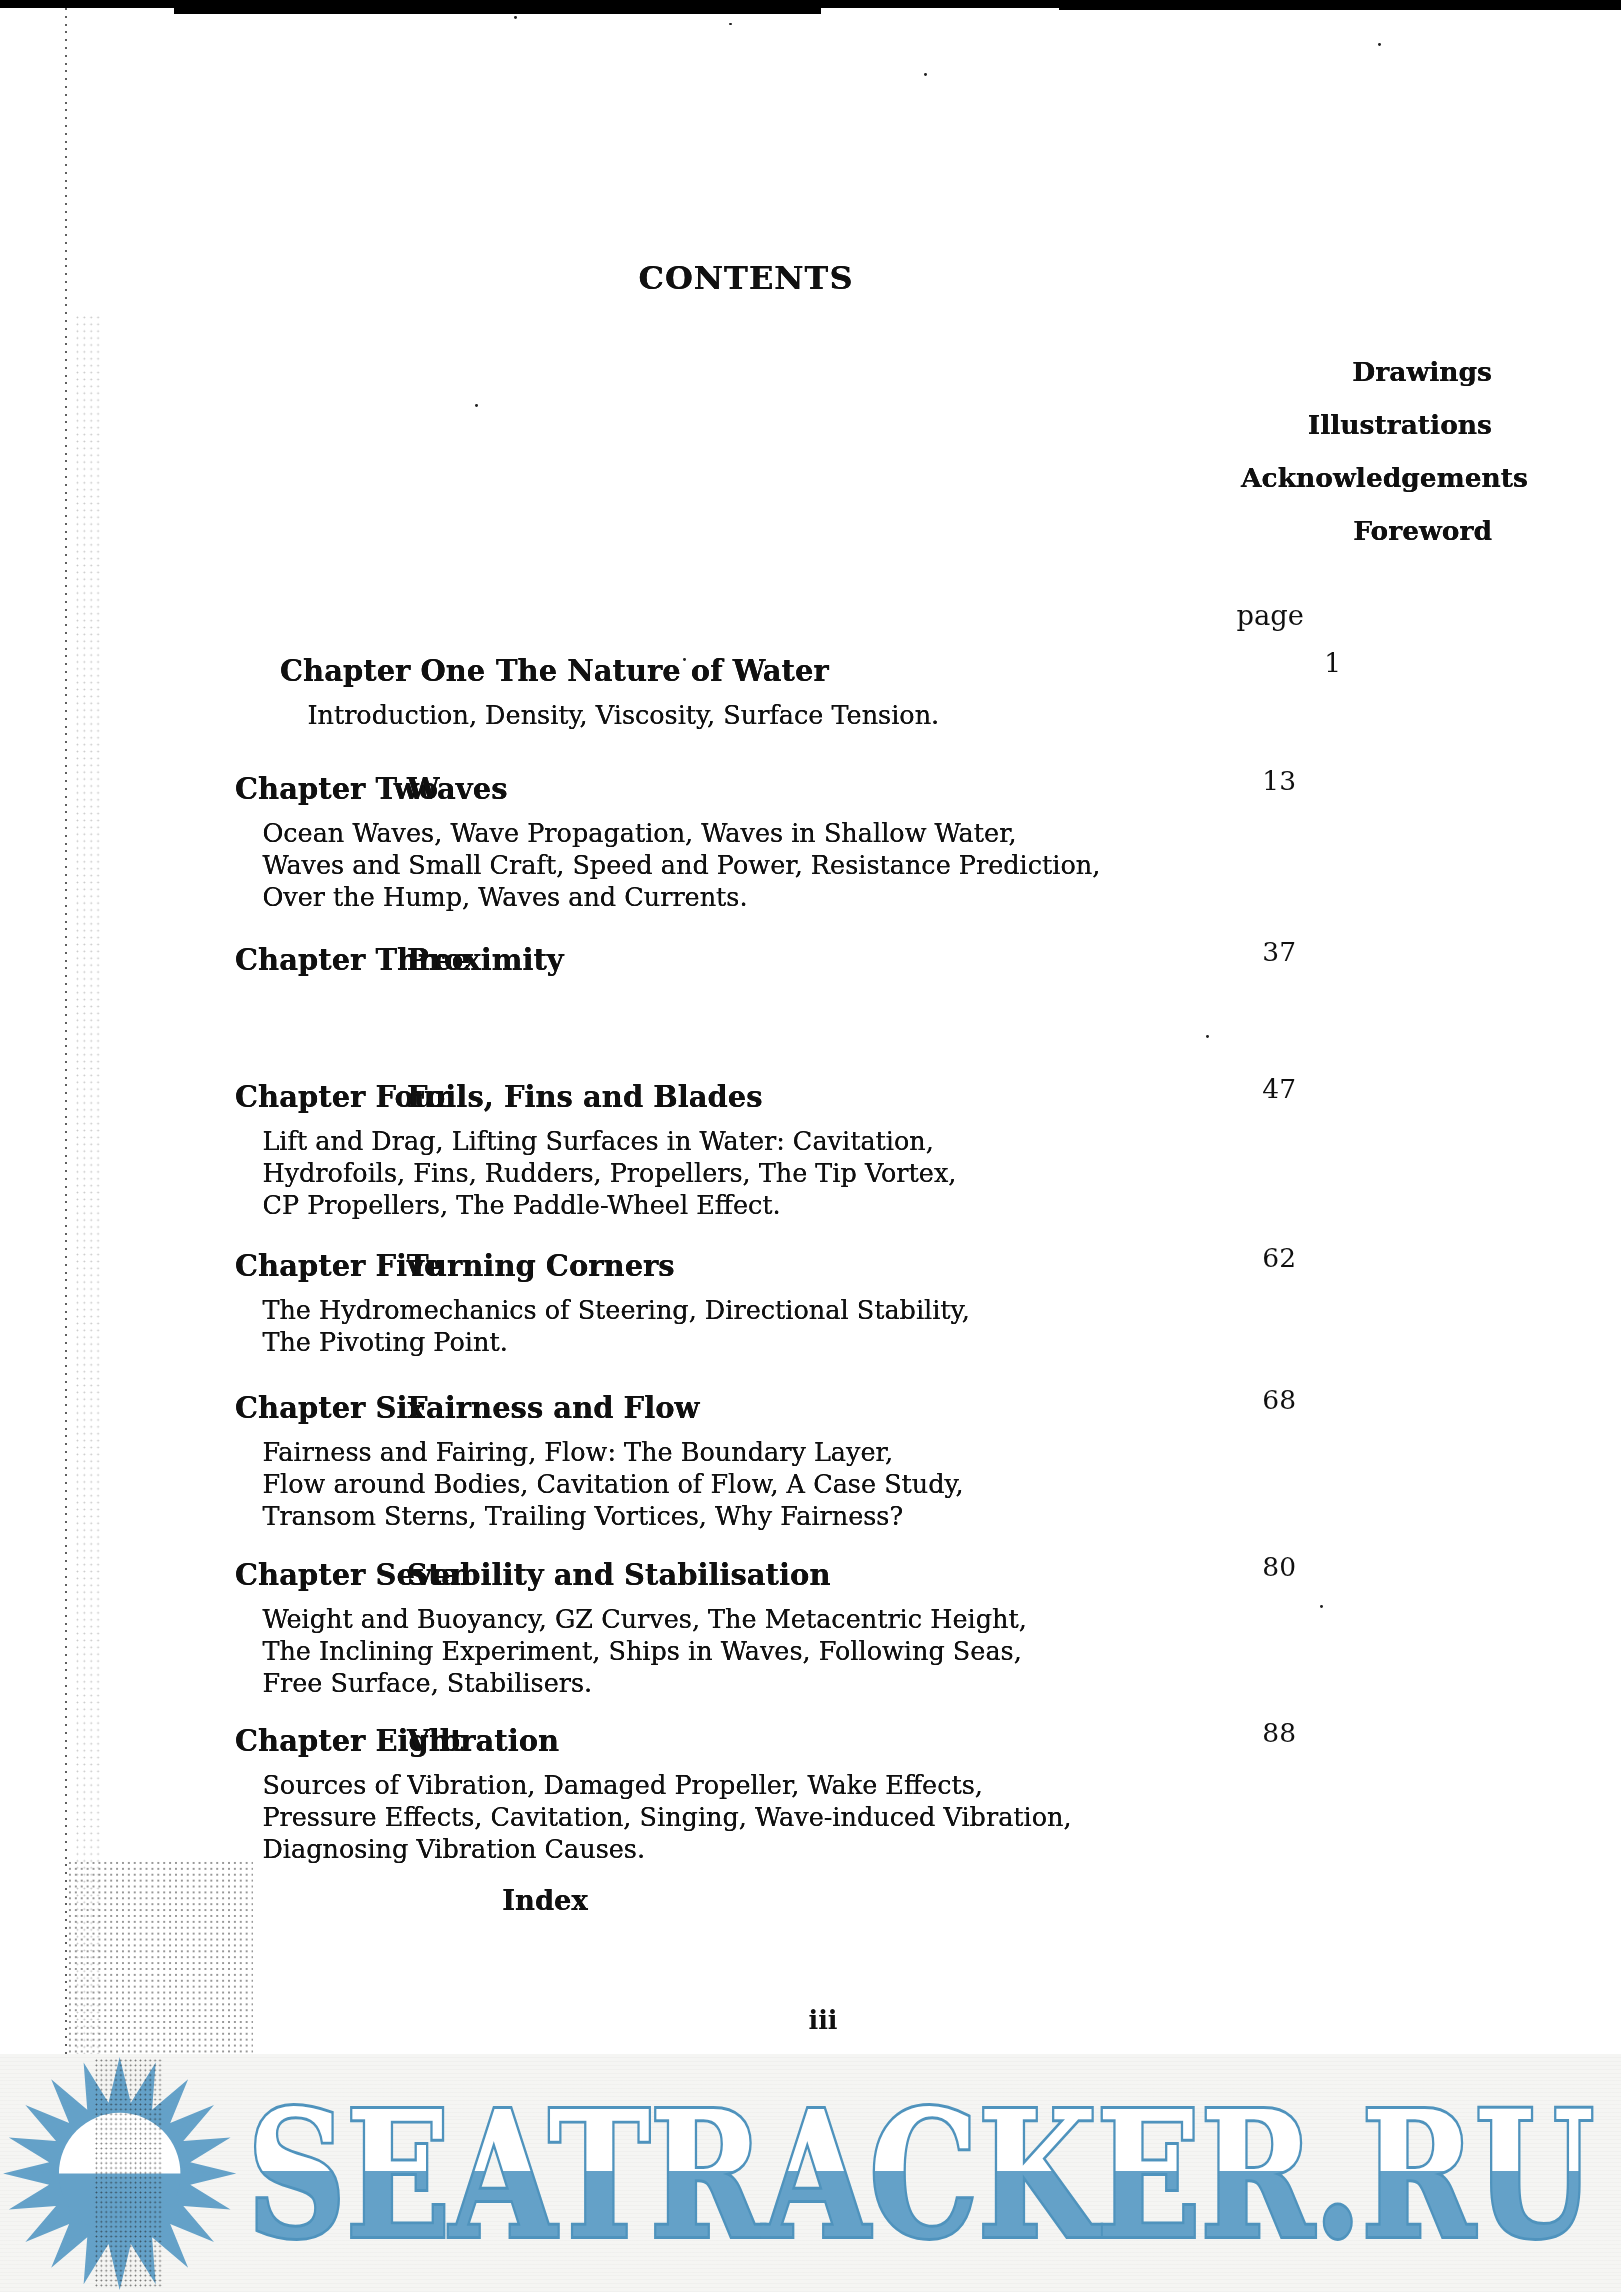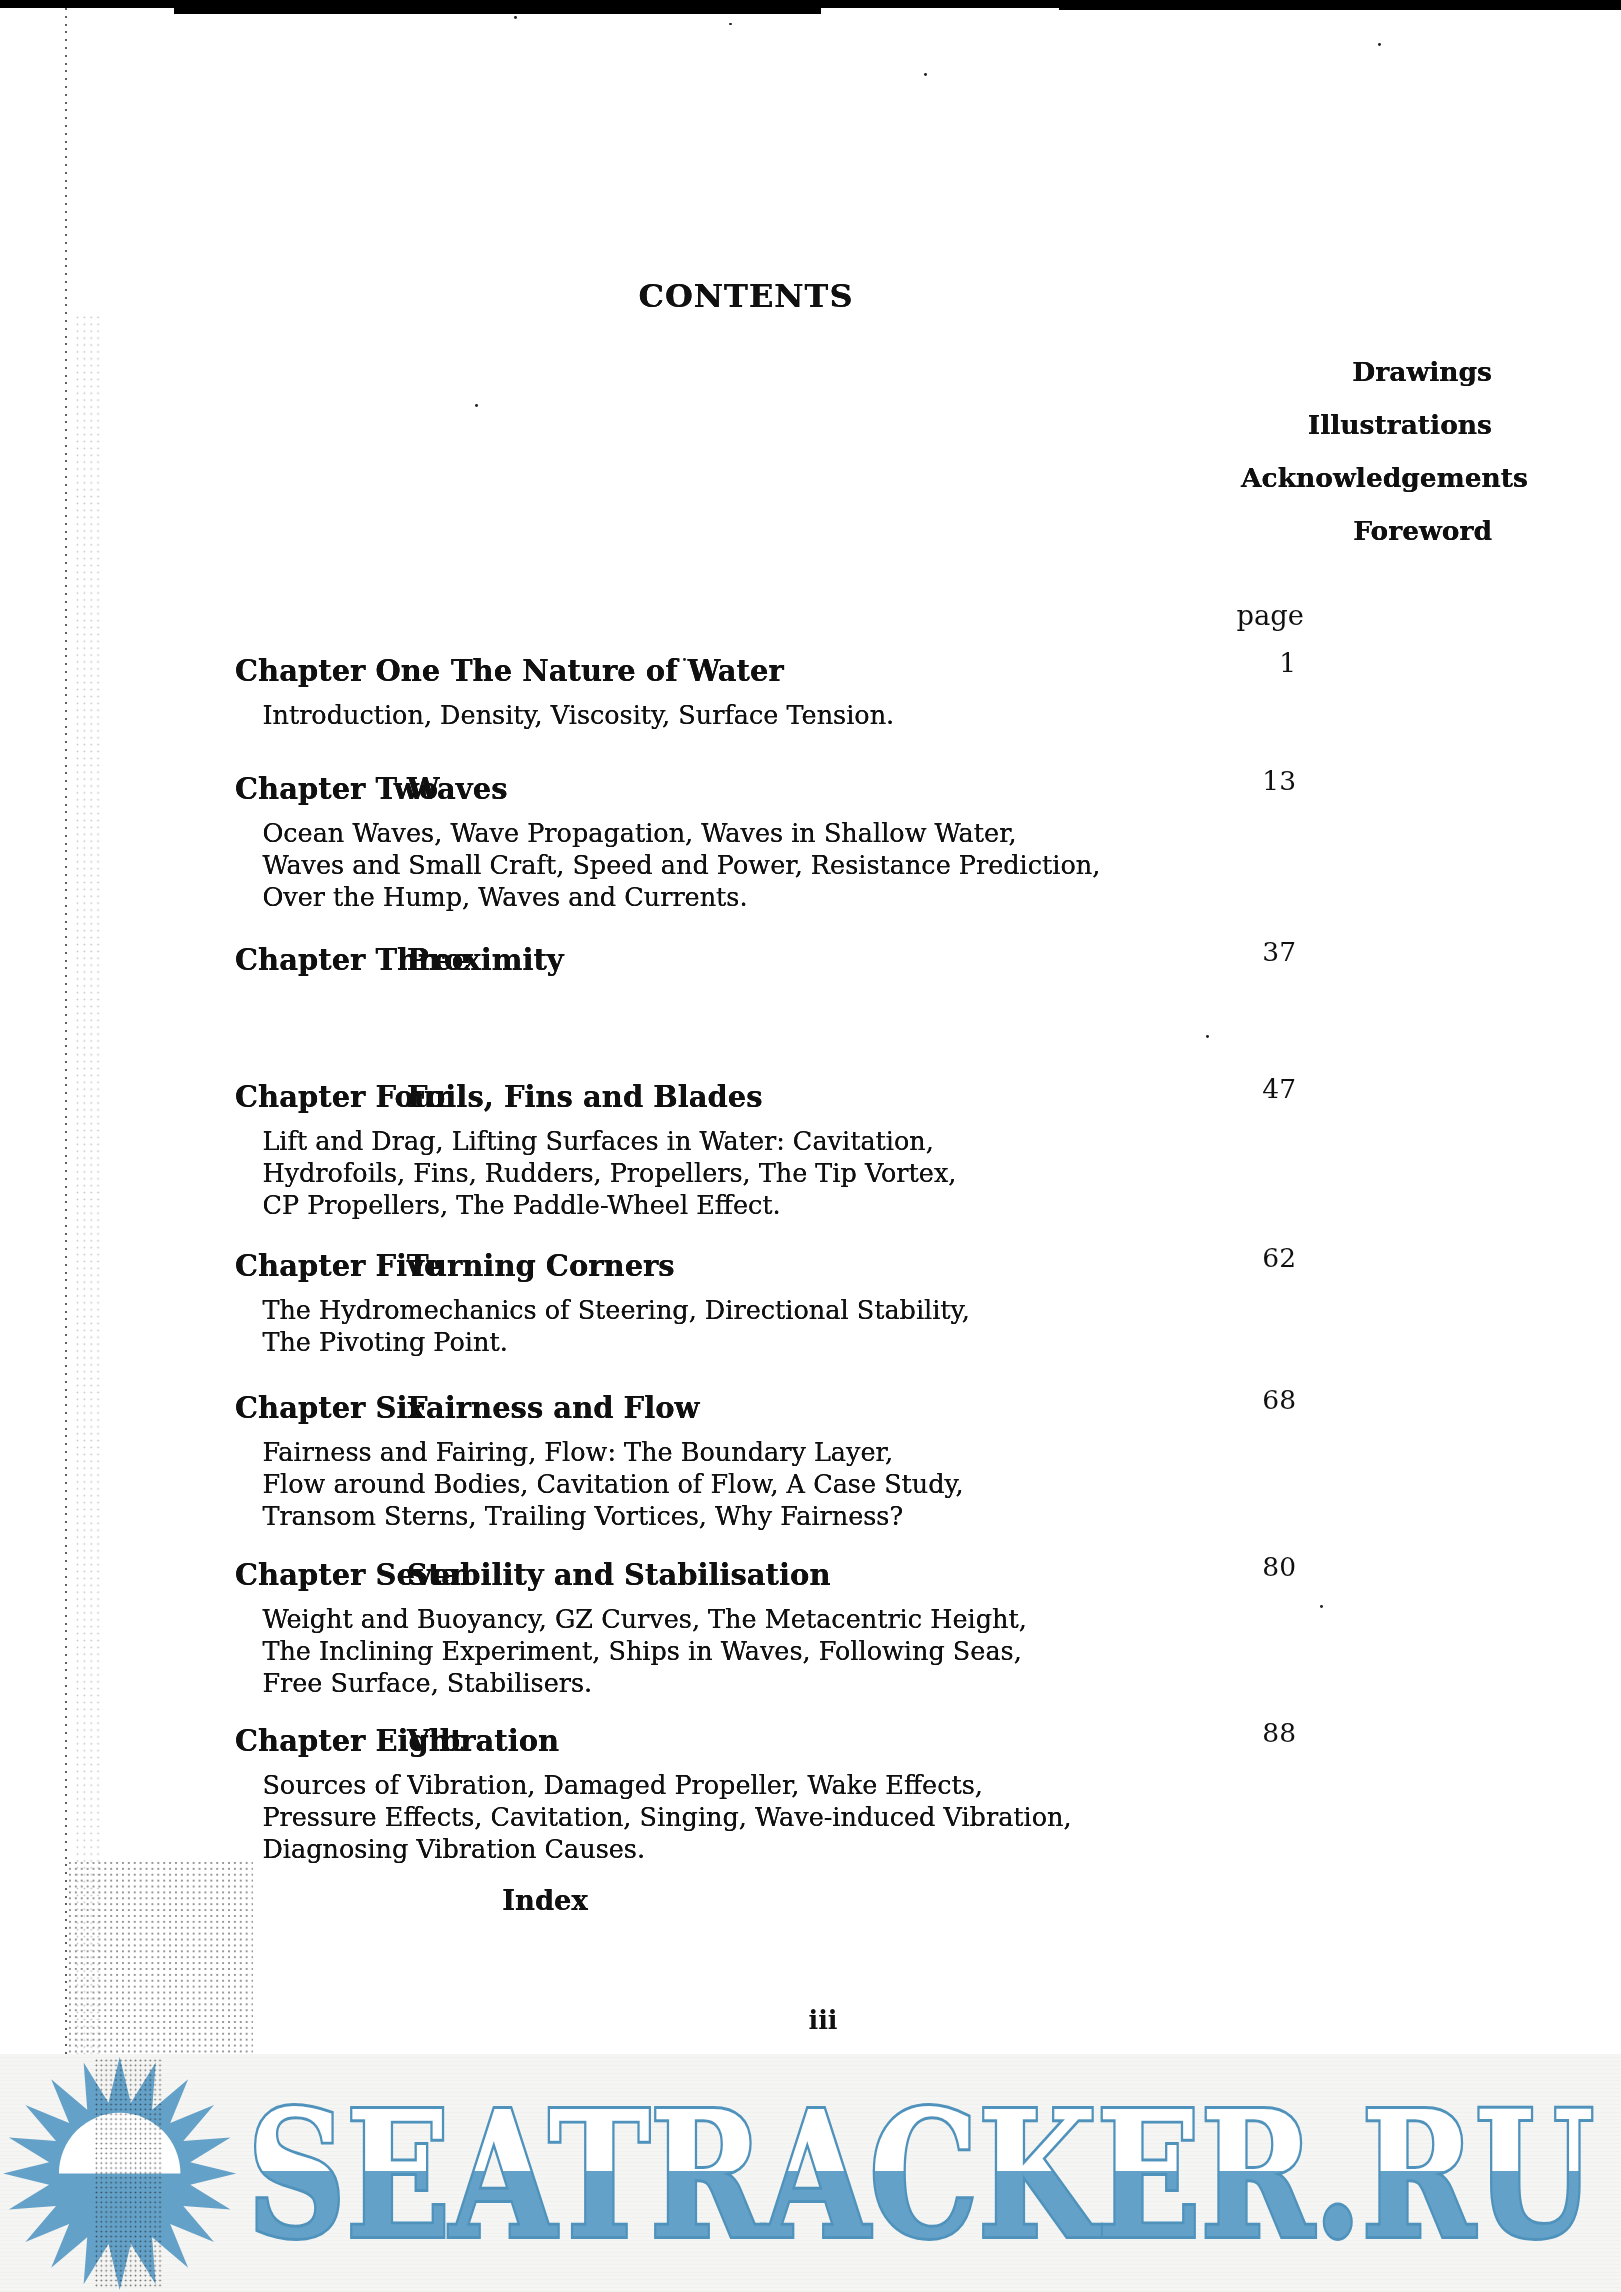--- a/index.html
+++ b/index.html
@@ -18,21 +18,21 @@
   .stipple-a{left:74px;top:314px;width:29px;height:1745px;background-size:6.9px 6.9px;opacity:.25;}
   .stipple-b{left:67px;top:1860px;width:186px;height:425px;background-size:5.9px 5.9px;opacity:.45;}
   .stipple-c{left:94px;top:2058px;width:69px;height:230px;background-size:4.9px 4.9px;opacity:.6;}
   .bottom-bar{position:absolute;left:73px;top:2284px;width:118px;height:7.8px;background:#000;}
   .bottom-bar-dots{position:absolute;left:190px;top:2287px;width:127px;height:3.9px;
     background:repeating-linear-gradient(90deg,#000 0 2.9px,transparent 2.9px 6.9px);}
   .speck{position:absolute;width:2.9px;height:2.9px;background:#222;border-radius:50%;}
 
   
   .centered-col{position:absolute;left:0;width:1492px;text-align:center;}
-  .doc-title{top:277px;font-size:32px;font-weight:bold;letter-spacing:1px;text-shadow:0 0 0.6px #000;}
+  .doc-title{top:259px;font-size:32px;font-weight:bold;letter-spacing:1px;text-shadow:0 0 0.6px #000;}
   .fm-item{font-size:26.5px;font-weight:bold;text-shadow:0 0 0.5px #000;text-align:right;}
   .page-col-label{position:absolute;left:1137px;top:600px;width:167px;text-align:right;font-size:27.4px;}
 
   .chapter{position:absolute;left:235px;width:1061px;}
   .chapter-head{display:flex;align-items:flex-start;font-weight:bold;font-size:29px;line-height:39px;text-shadow:0 0 0.6px #000;}
   .chapter-label{flex:none;width:172px;white-space:nowrap;}
   .chapter-title{white-space:nowrap;}
   .chapter-page{margin-left:auto;font-weight:normal;font-size:26.5px;text-shadow:none;transform:translateY(-8.8px);}
   .chapter-summary{margin-top:7.8px;padding-left:27.4px;font-size:25.5px;line-height:32px;text-shadow:0 0 0.4px #000;}
 
@@ -71,21 +71,21 @@
   <div class="speck" style="left:1320px;top:1605px;"></div>
 
   <div class="centered-col doc-title">CONTENTS</div>
   <div class="centered-col fm-item" style="top:356px;">Drawings</div>
   <div class="centered-col fm-item" style="top:409px;">Illustrations</div>
   <div class="centered-col fm-item" style="top:462px;padding-left:36px;">Acknowledgements</div>
   <div class="centered-col fm-item" style="top:515px;">Foreword</div>
 
   <div class="page-col-label">page</div>
 
-  <div class="chapter" style="top:652px;">
+  <div class="chapter" style="top:652px;margin-left:45px;">
     <div class="chapter-head">
       <span class="chapter-label">Chapter One</span>
       <span class="chapter-title" style="margin-left:44px;">The Nature of Water</span>
       <span class="chapter-page">1</span>
     </div>
     <div class="chapter-summary">
       <div>Introduction, Density, Viscosity, Surface Tension.</div>
     </div>
   </div>
 

